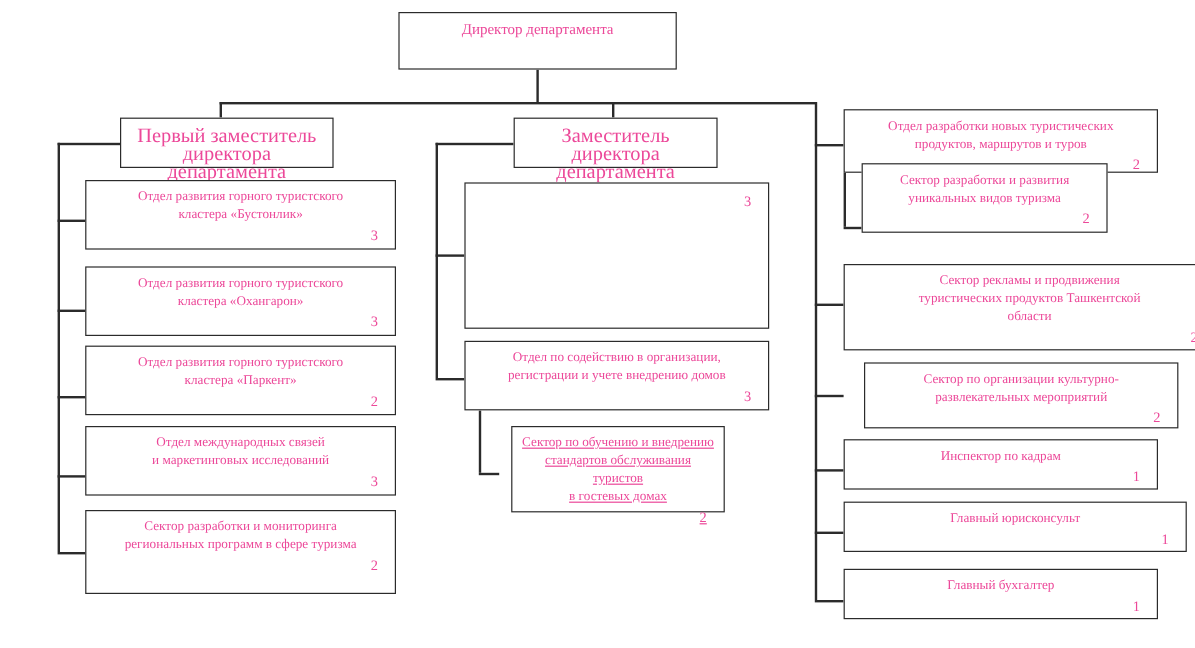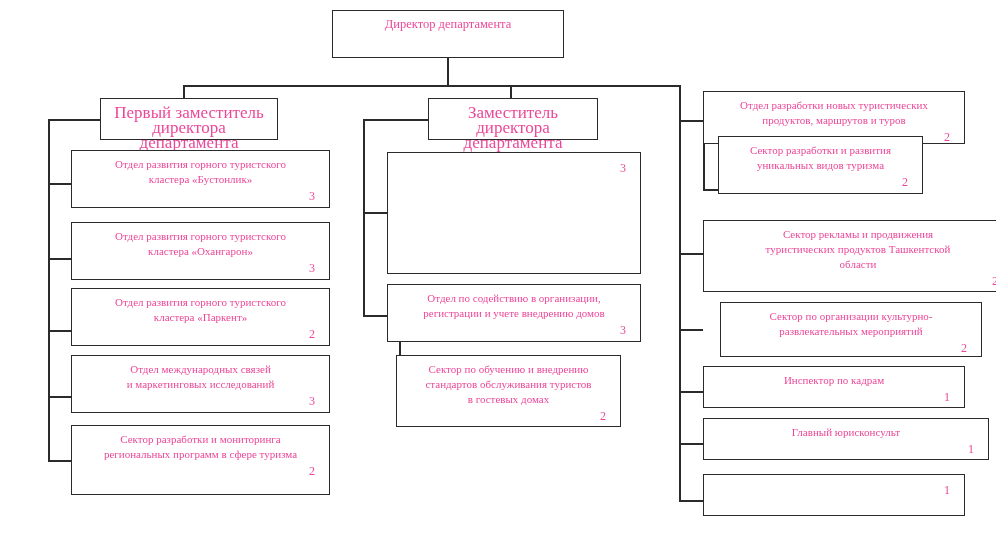--- a/index.html
+++ b/index.html
@@ -141,21 +141,21 @@
   <div class="node" style="left:387px; top:152px; width:254px; height:122px;">
     <span class="count">3</span>
   </div>
 
   <div class="node" style="left:387px; top:284px; width:254px; height:58px;">
     <span class="title">Отдел по содействию в организации,
 регистрации и учете внедрению домов</span>
     <span class="count">3</span>
   </div>
 
-  <div class="node" style="left:396px; top:355px; width:225px; height:72px;">
+  <div class="node" style="left:426px; top:355px; width:178px; height:72px;text-decoration:underline;">
     <span class="title">Сектор по обучению и внедрению
 стандартов обслуживания туристов
 в гостевых домах</span>
     <span class="count">2</span>
   </div>
 
   <div class="node" style="left:703px; top:91px; width:262px; height:53px;">
     <span class="title">Отдел разработки новых туристических
 продуктов, маршрутов и туров</span>
     <span class="count">2</span>
@@ -184,16 +184,17 @@
     <span class="title">Инспектор по кадрам</span>
     <span class="count">1</span>
   </div>
 
   <div class="node" style="left:703px; top:418px; width:286px; height:42px;">
     <span class="title">Главный юрисконсульт</span>
     <span class="count">1</span>
   </div>
 
   <div class="node" style="left:703px; top:474px; width:262px; height:42px;">
+    <span class="title">Главный бухгалтер</span>
     <span class="count">1</span>
   </div>
 
 </div>
 
 </body></html>

